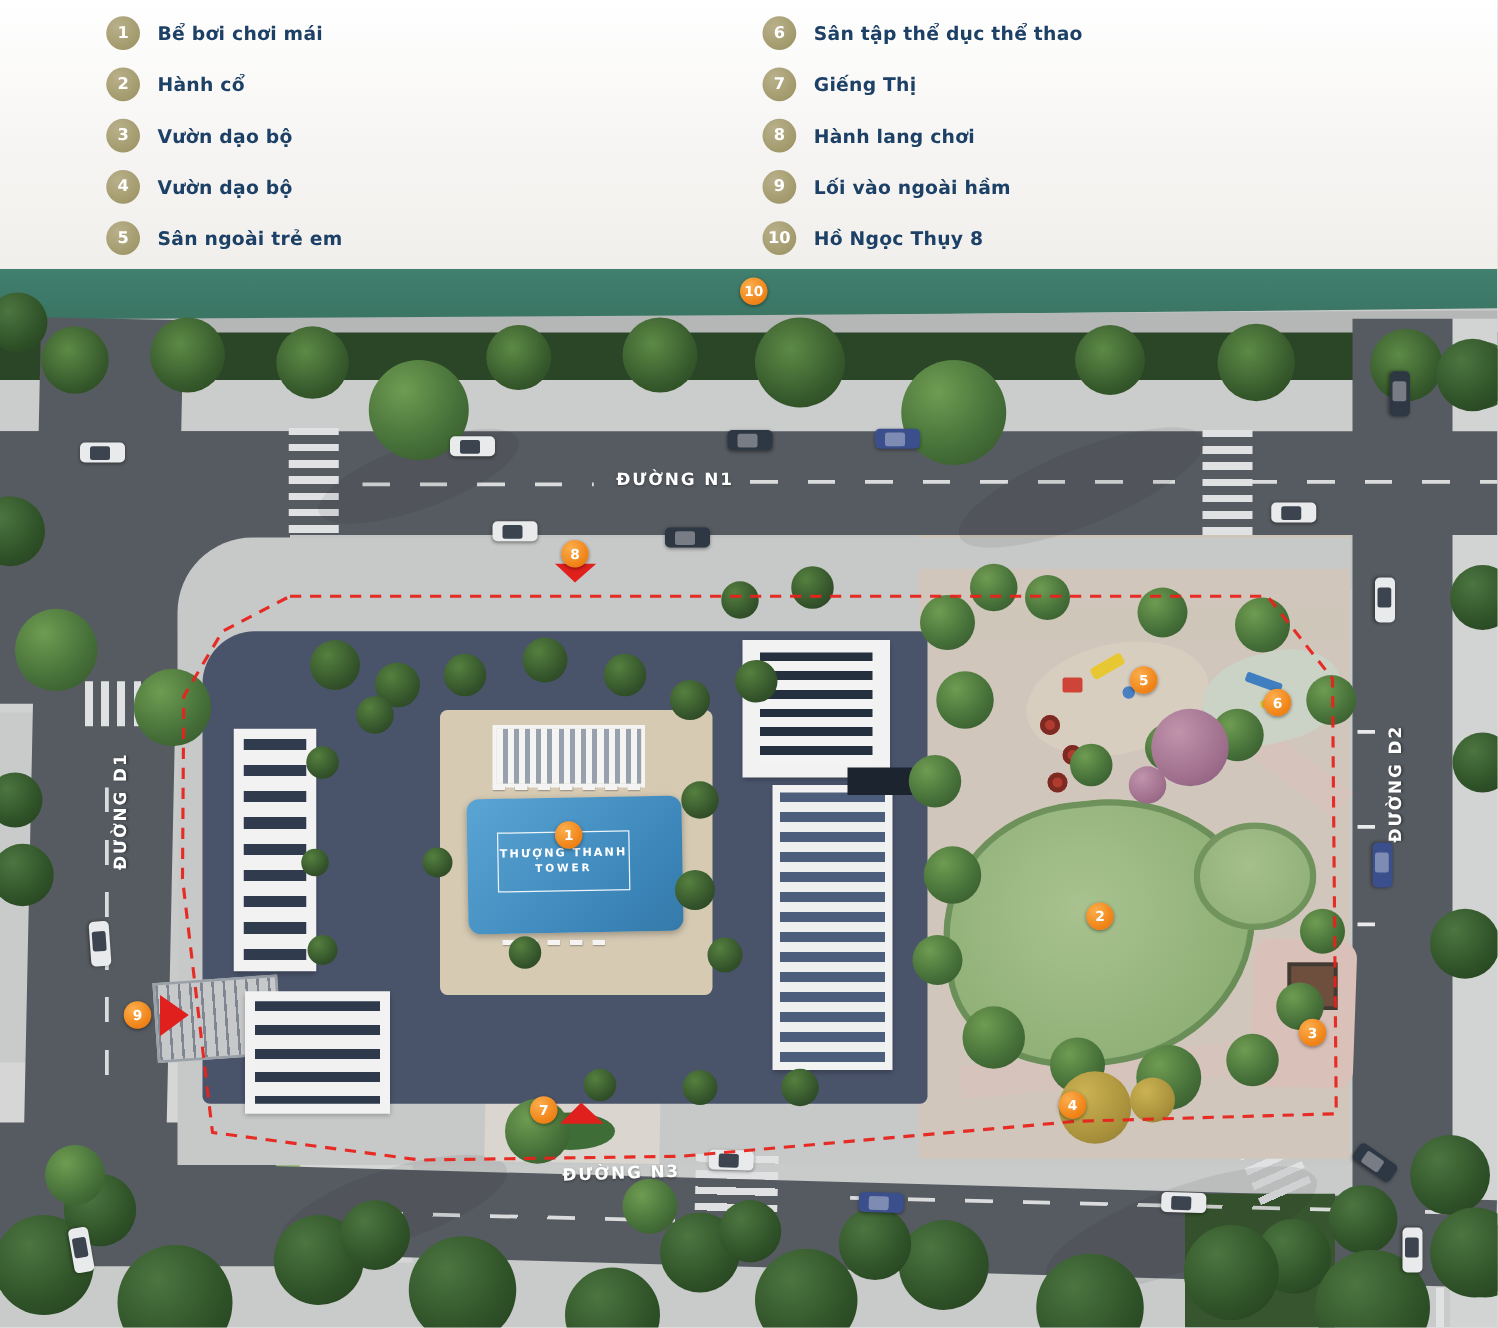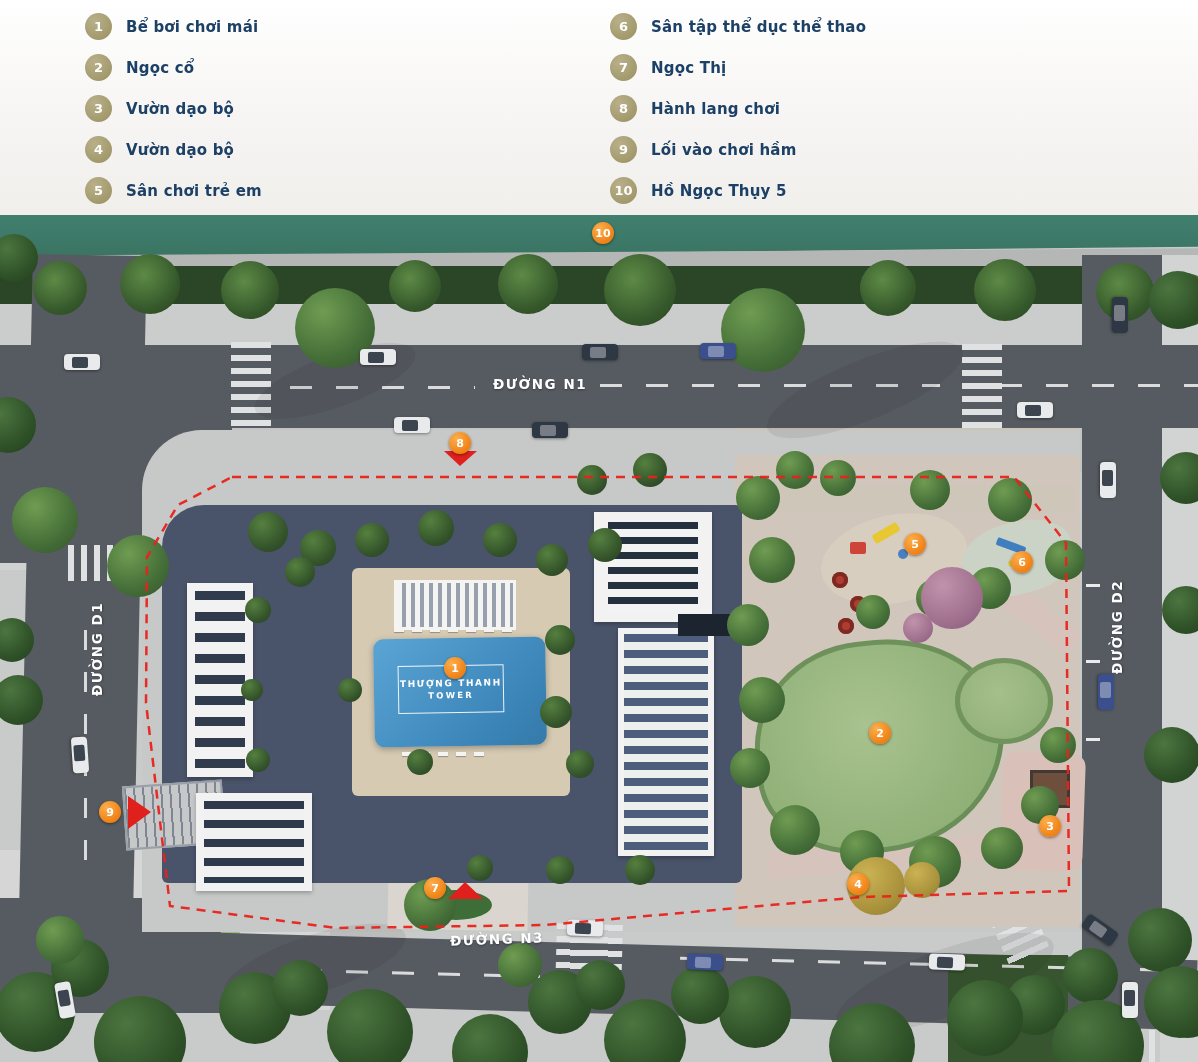--- a/index.html
+++ b/index.html
@@ -411,52 +411,52 @@
   </div>
 
   <section class="legend">
     <div class="legend-col c0" id="legend-col-0">
         <div class="legend-item">
           <span class="legend-badge">1</span>
           <span class="legend-label">Bể bơi chơi mái</span>
         </div>
         <div class="legend-item">
           <span class="legend-badge">2</span>
-          <span class="legend-label">Ngọc cổ</span>
+          <span class="legend-label">Hành cổ</span>
         </div>
         <div class="legend-item">
           <span class="legend-badge">3</span>
           <span class="legend-label">Vườn dạo bộ</span>
         </div>
         <div class="legend-item">
           <span class="legend-badge">4</span>
           <span class="legend-label">Vườn dạo bộ</span>
         </div>
         <div class="legend-item">
           <span class="legend-badge">5</span>
-          <span class="legend-label">Sân chơi trẻ em</span>
+          <span class="legend-label">Sân ngoài trẻ em</span>
         </div>
       </div>
     <div class="legend-col c1" id="legend-col-1">
         <div class="legend-item">
           <span class="legend-badge">6</span>
           <span class="legend-label">Sân tập thể dục thể thao</span>
         </div>
         <div class="legend-item">
           <span class="legend-badge">7</span>
-          <span class="legend-label">Ngọc Thị</span>
+          <span class="legend-label">Giếng Thị</span>
         </div>
         <div class="legend-item">
           <span class="legend-badge">8</span>
           <span class="legend-label">Hành lang chơi</span>
         </div>
         <div class="legend-item">
           <span class="legend-badge">9</span>
-          <span class="legend-label">Lối vào chơi hầm</span>
+          <span class="legend-label">Lối vào ngoài hầm</span>
         </div>
         <div class="legend-item">
           <span class="legend-badge">10</span>
-          <span class="legend-label">Hồ Ngọc Thụy 5</span>
+          <span class="legend-label">Hồ Ngọc Thụy 8</span>
         </div>
       </div>
   </section>
 
 </div>
 
 </body></html>

